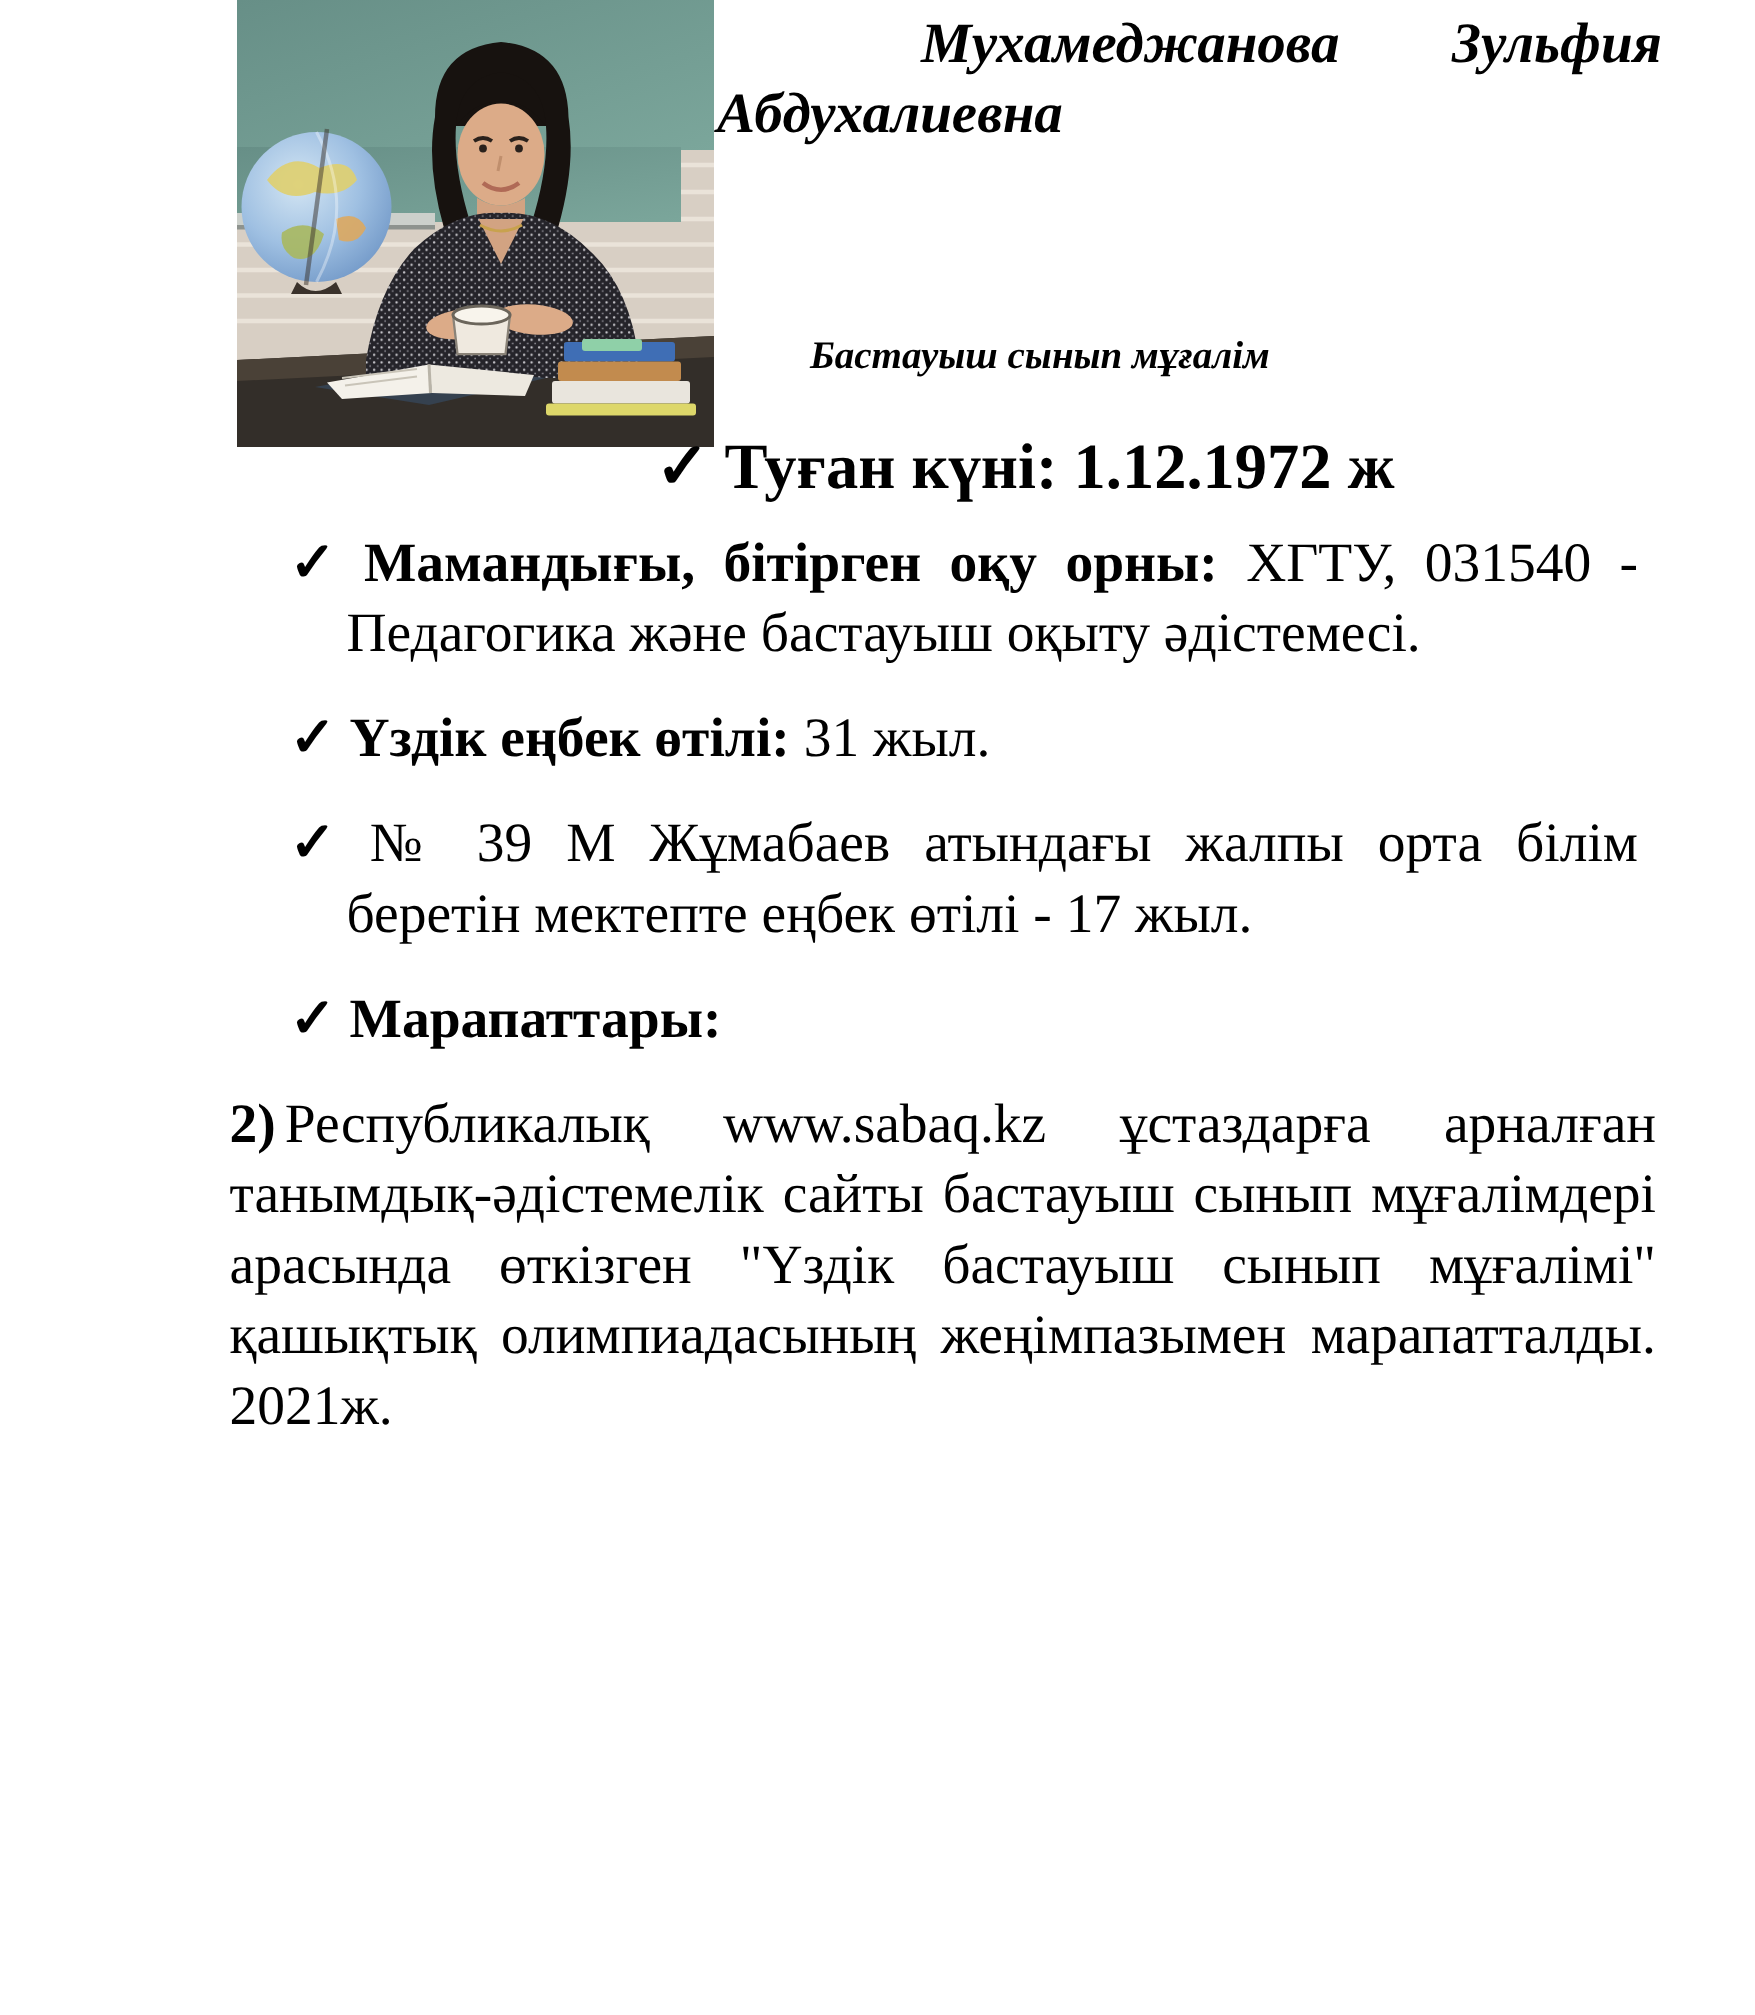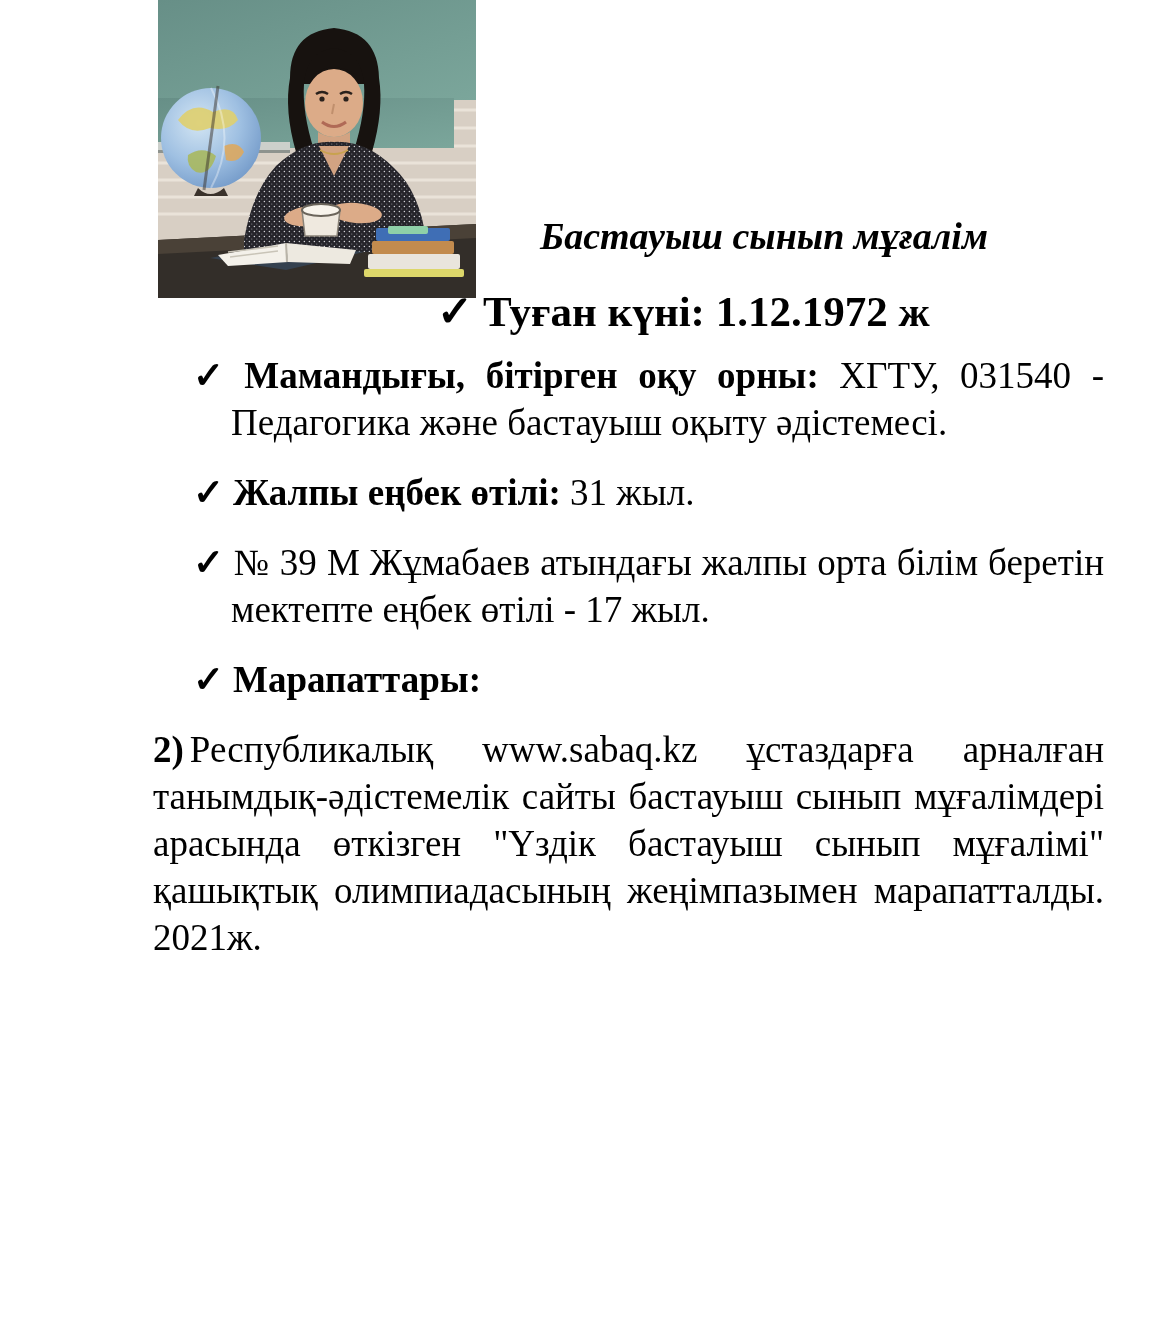--- a/index.html
+++ b/index.html
@@ -7,29 +7,29 @@
   .page{position:relative;width:1170px;height:1343px;overflow:hidden;background:#fff;}
 
   
   .header{position:relative;height:352px;}
   .photo{position:absolute;left:158px;top:0;width:318px;height:298px;}
   .photo svg{display:block;width:100%;height:100%;}
   .name{position:absolute;left:478px;top:6px;width:630px;
         font-weight:bold;font-style:italic;font-size:38px;line-height:47px;
         text-align:justify;text-indent:136px;}
   .role{position:absolute;left:540px;top:213px;
-        font-weight:bold;font-style:italic;font-size:38px;line-height:47px;}
+        font-weight:bold;font-style:italic;font-size:26px;line-height:47px;}
   .birth{position:absolute;left:437px;top:288px;
         font-weight:bold;font-size:43px;line-height:47px;white-space:nowrap;}
   .birth .check{margin-right:10px;}
 
   
   .content{padding:0 66px 0 153px;font-size:37px;line-height:47px;}
   .check-list{margin-left:40px;}
-  .check-item{margin:0 0 23px 0;text-align:justify;padding-left:38px;text-indent:-38px;}
+  .check-item{margin:0 12px 23px 0;text-align:justify;padding-left:38px;text-indent:-38px;}
   .check{font-weight:bold;margin-right:9px;}
   .b{font-weight:bold;}
   .para{text-align:justify;margin:18px 0 0 0;}
   .para .num{font-weight:bold;margin-right:6px;}
 </style>
 </head>
 <body>
 
 <div class="page">
 
@@ -133,32 +133,33 @@
           <rect x="206" y="269" width="100" height="8" rx="2" fill="#ddd76a"></rect>
         </g>
 
         <g>
           <path d="M144,210 L182,210 L179,236 L147,236 Z" fill="#efe9df" stroke="#8a8378" stroke-width="1.5"></path>
           <ellipse cx="163" cy="210" rx="19" ry="6" fill="#f8f4ec" stroke="#6b655b" stroke-width="2"></ellipse>
         </g>
       </svg>
     </div>
 
+    <div class="name">Мухамеджанова Зульфия Абдухалиевна</div>
     <div class="role">Бастауыш сынып мұғалім</div>
     <div class="birth"><span class="check">✓</span><span>Туған күні: 1.12.1972 ж</span></div>
   </div>
 
   <div class="content">
 
     <div class="check-list">
 
       <div class="check-item"><span class="check">✓</span><span class="b">Мамандығы, бітірген оқу орны:</span><span> ХГТУ, 031540 - Педагогика және бастауыш оқыту әдістемесі.</span></div>
 
 
-      <div class="check-item"><span class="check">✓</span><span class="b">Жалпы еңбек өтілі:</span><span> 31 жыл.</span></div>
+      <div class="check-item"><span class="check">✓</span><span class="b">Үздік еңбек өтілі:</span><span> 31 жыл.</span></div>
 
 
       <div class="check-item"><span class="check">✓</span><span class="b"></span><span>№ 39 М Жұмабаев атындағы жалпы орта білім беретін мектепте еңбек өтілі - 17 жыл.</span></div>
 
       <div class="check-item"><span class="check">✓</span><span class="b">Марапаттары:</span><span></span></div>
     </div>
 
 
     <p class="para"><span class="num">2)</span><span>Республикалық www.sabaq.kz ұстаздарға арналған танымдық-әдістемелік сайты бастауыш сынып мұғалімдері арасында өткізген "Үздік бастауыш сынып мұғалімі" қашықтық олимпиадасының жеңімпазымен марапатталды. 2021ж.</span></p>
 

